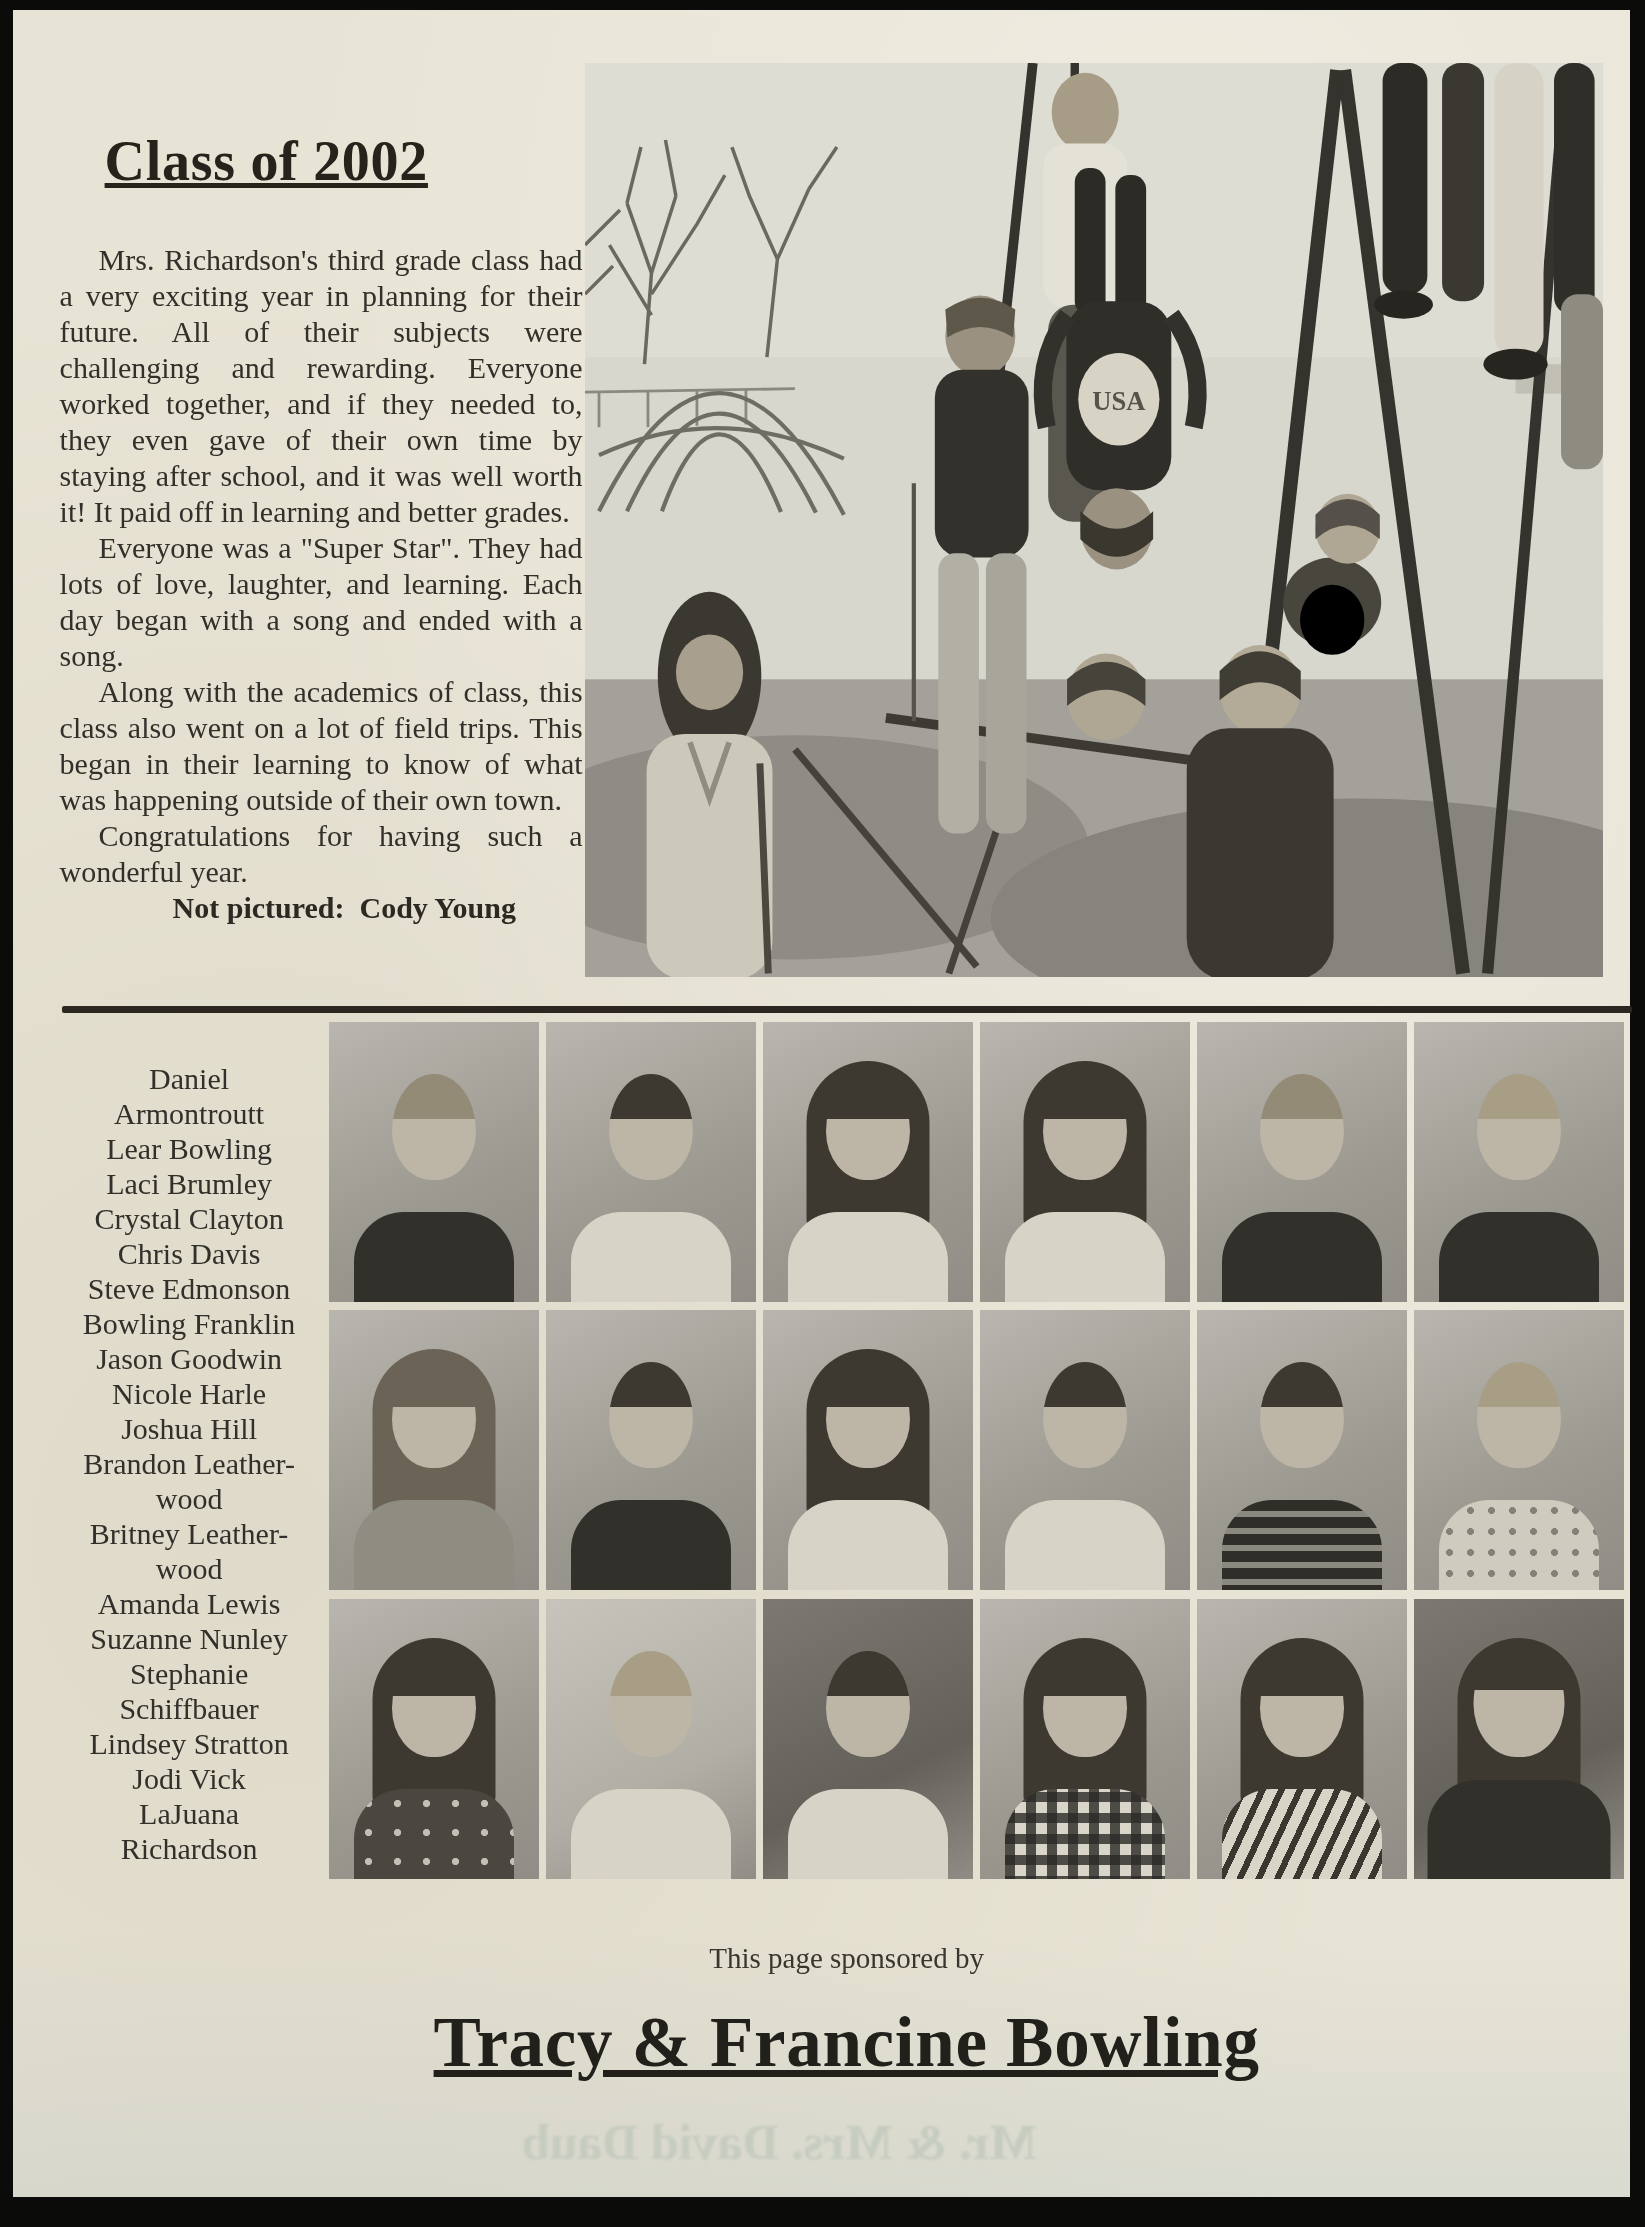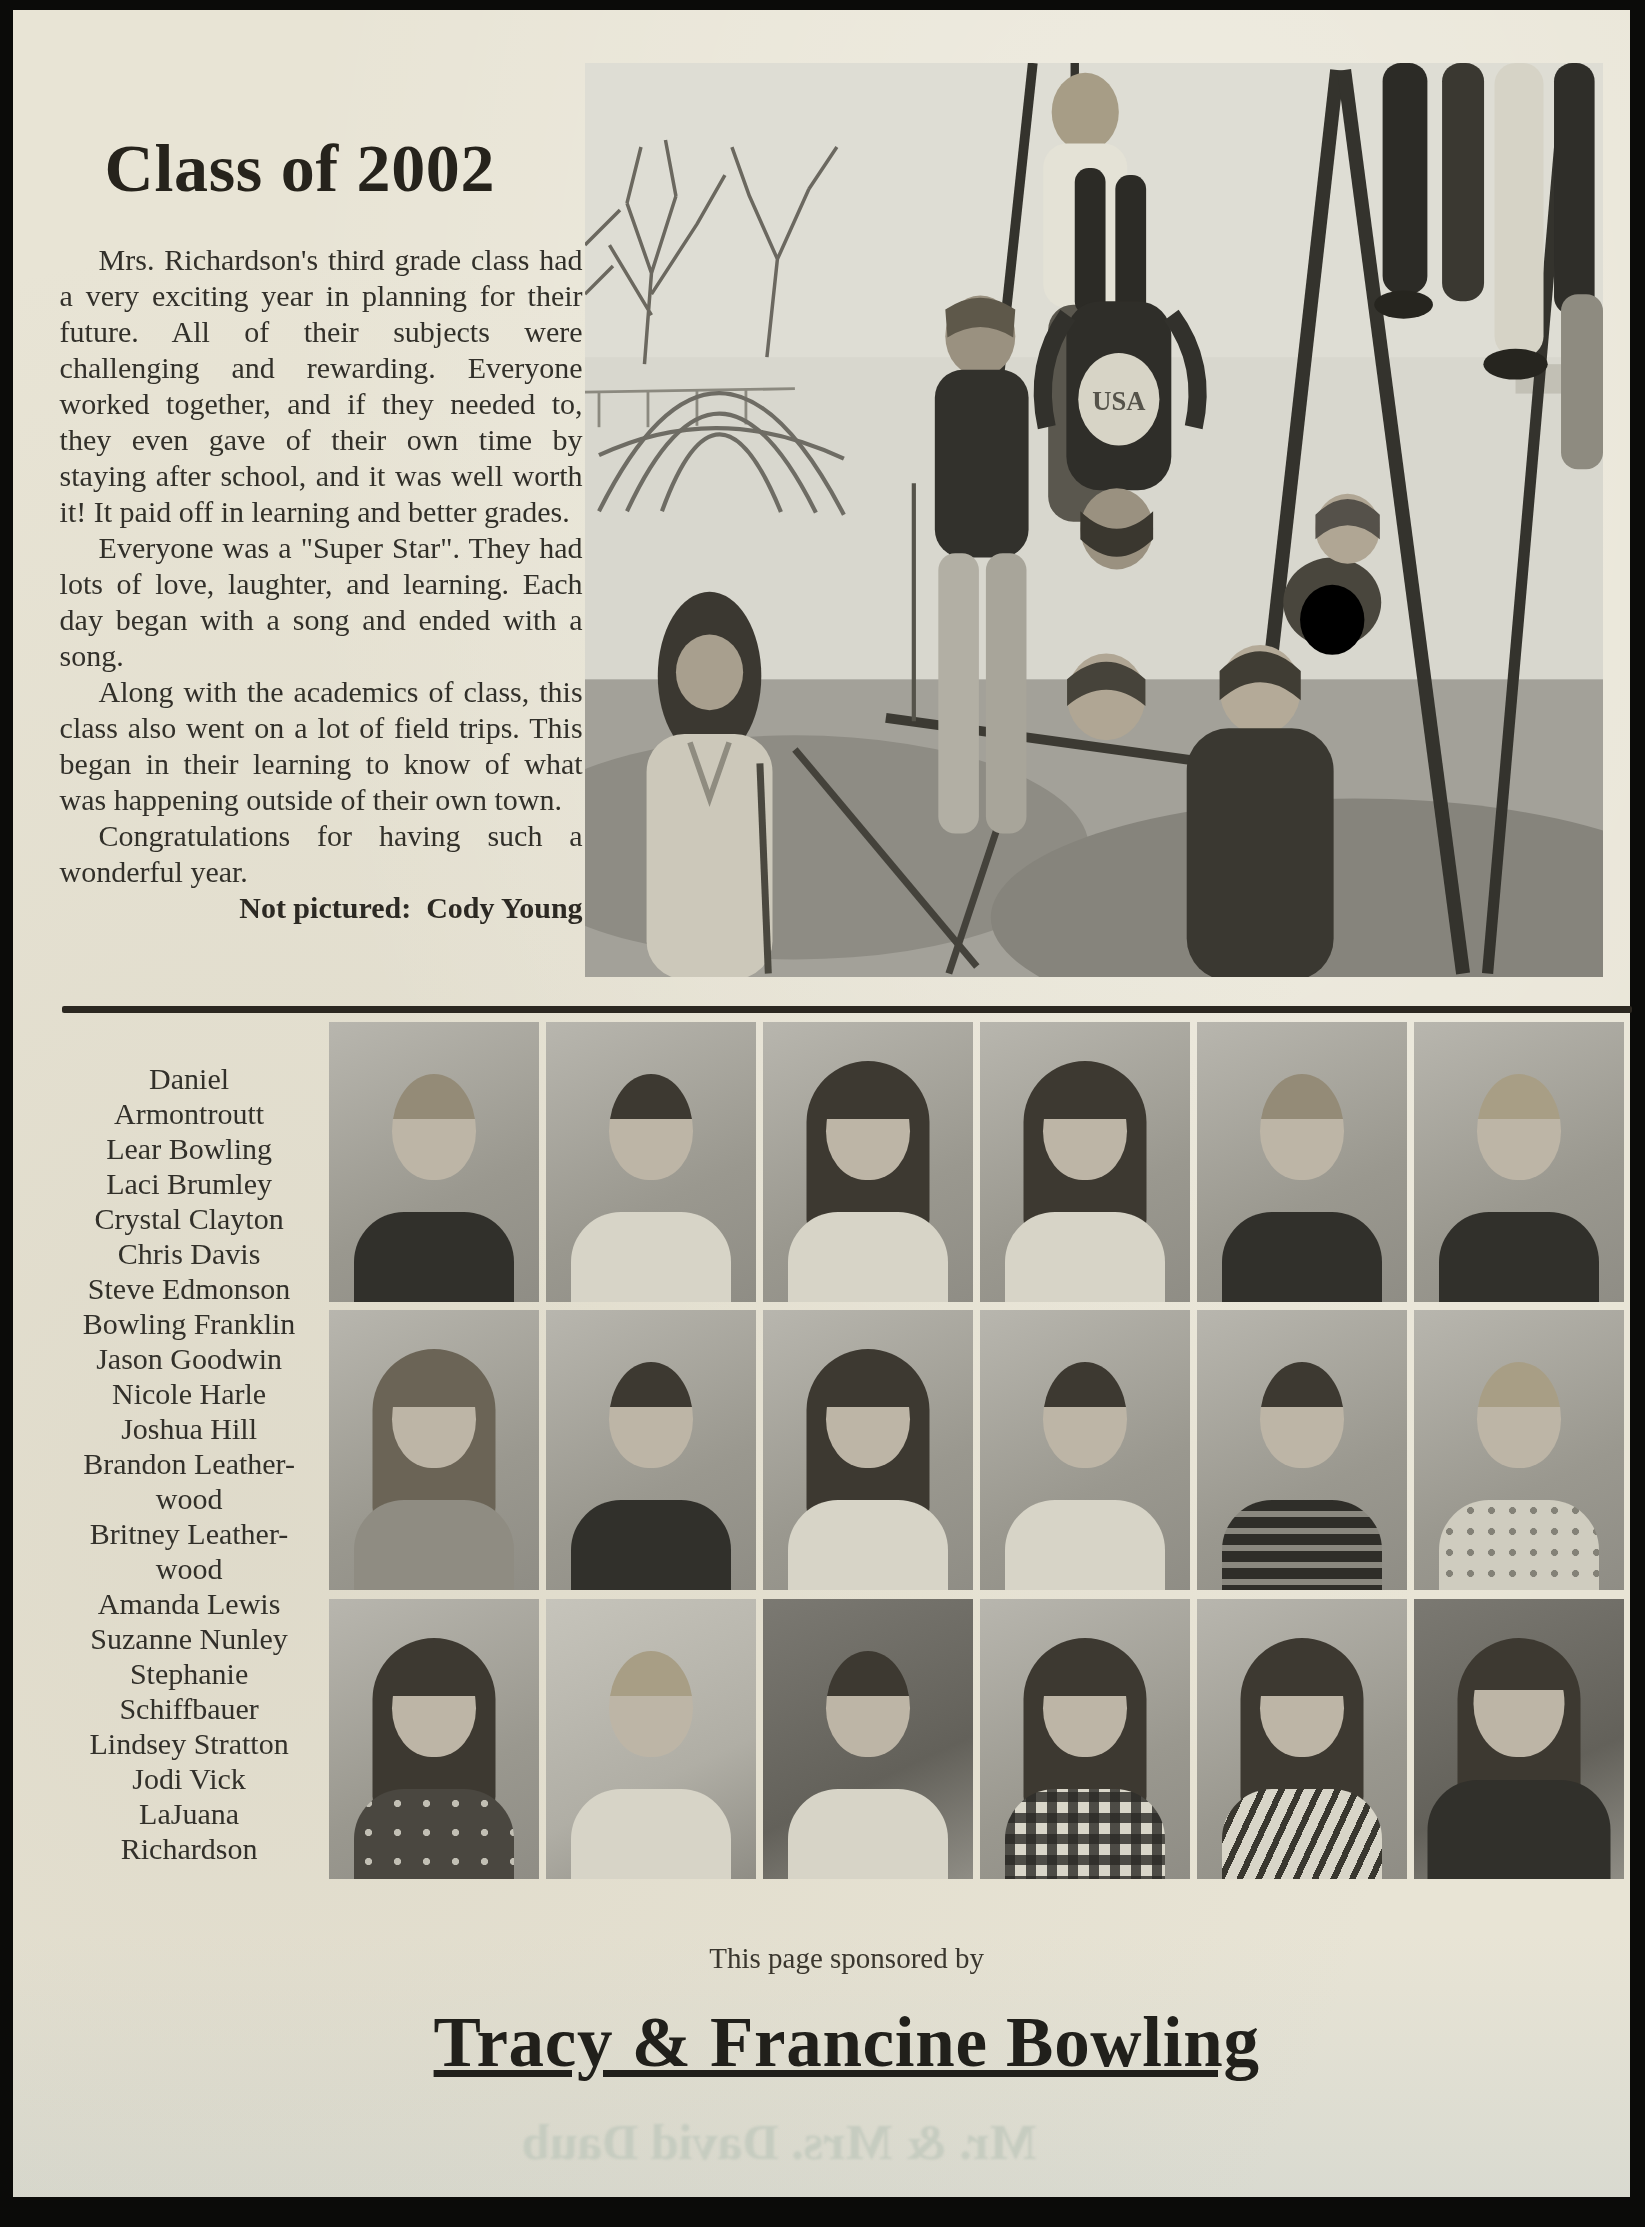--- a/index.html
+++ b/index.html
@@ -12,30 +12,30 @@
     position:absolute;left:12.6px;top:9.8px;width:1617px;height:2187px;
     background-color:#e8e4d5;
     background-image:
       radial-gradient(ellipse at 72% 18%, rgba(255,255,255,.30), transparent 55%),
       radial-gradient(ellipse at 15% 70%, rgba(196,190,170,.25), transparent 60%),
       linear-gradient(180deg, rgba(0,0,0,0) 88%, rgba(205,210,204,.55) 100%);
   }
   
   .title{
     position:absolute;left:92px;top:119px;
-    font-size:68px;font-weight:700;color:#26231c;letter-spacing:0.7px;
+    font-size:56px;font-weight:700;color:#26231c;letter-spacing:0.7px;text-decoration:underline;
   }
   .article{
     position:absolute;left:47px;top:232px;width:523px;
     font-size:30px;line-height:36px;color:#32302a;text-align:justify;
   }
   .article p{margin:0;text-indent:39px;}
   .notpictured{
     margin-top:14px;font-weight:700;color:#2c2923;
-    padding-left:74px;text-indent:0;white-space:pre-wrap;text-align:right;
+    padding-left:74px;text-indent:0;white-space:pre-wrap;text-align:left;
   }
   
   .photo{
     position:absolute;left:572px;top:53px;width:1018px;height:914px;
     background:#d9d8cf;
   }
   .photo svg{display:block;width:100%;height:100%;}
   
   .rule{
     position:absolute;left:49px;top:996px;width:1570px;height:7.7px;

